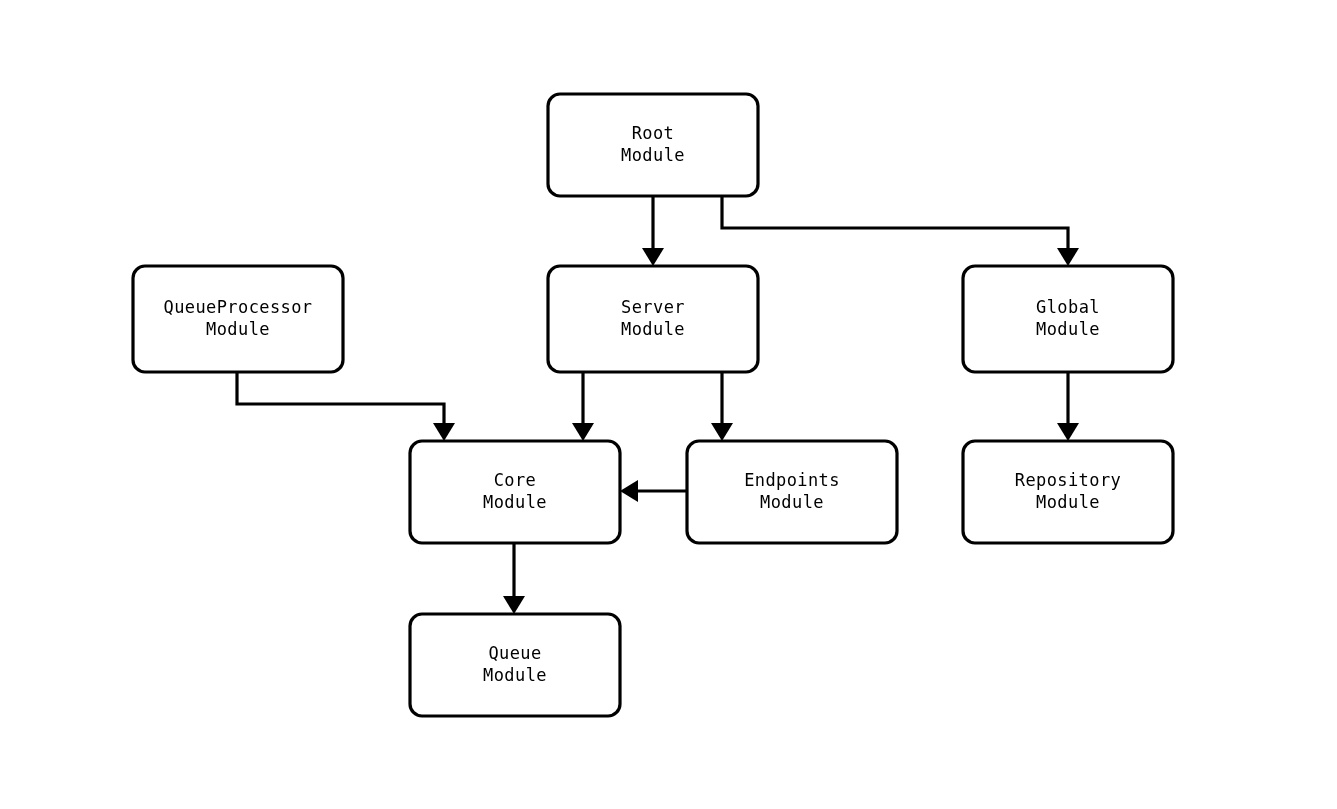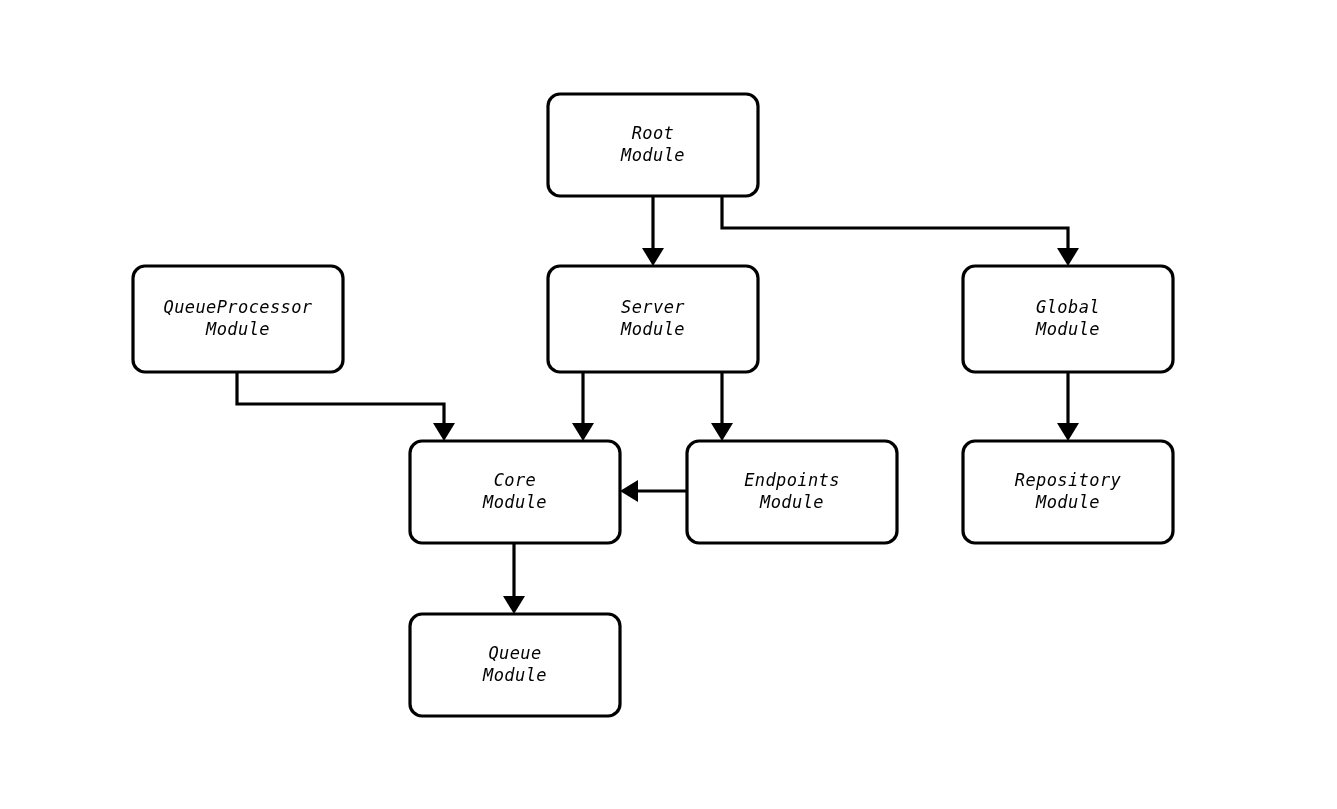--- a/index.html
+++ b/index.html
@@ -11,21 +11,20 @@
     width: 1337px;
     height: 809px;
     overflow: hidden;
     font-family: "DejaVu Sans Mono", monospace;
   }
   #diagram-canvas {
     position: relative;
     width: 1337px;
     height: 628px;
     background: #ffffff;
-    font-style: italic;
   }
   svg#graph {
     display: block;
     width: 1337px;
     height: 809px;
   }
   .node-box {
     fill: #ffffff;
     stroke: #000000;
     stroke-width: 3.2;

